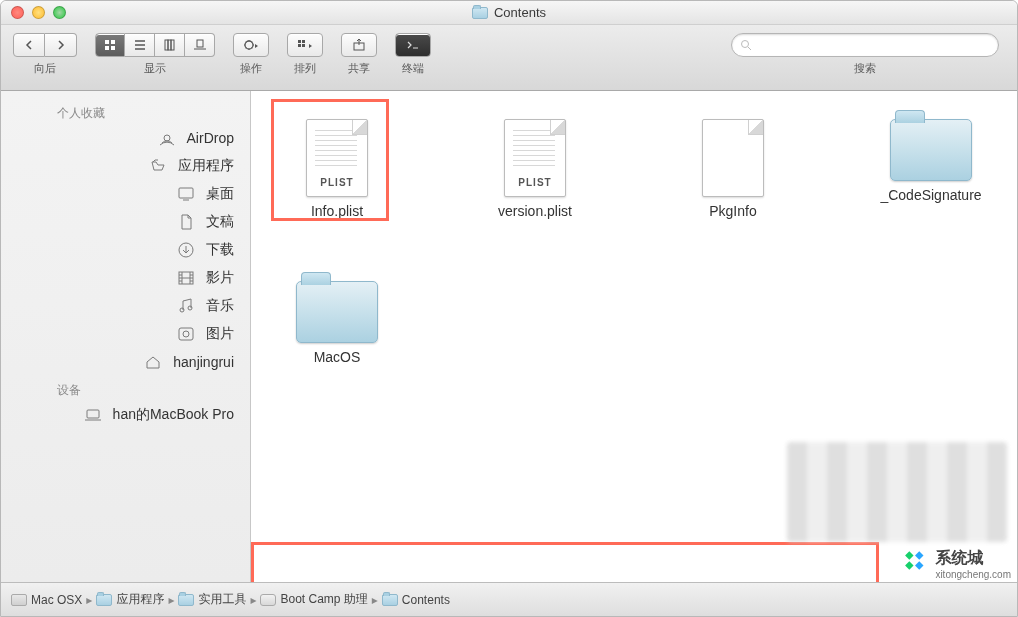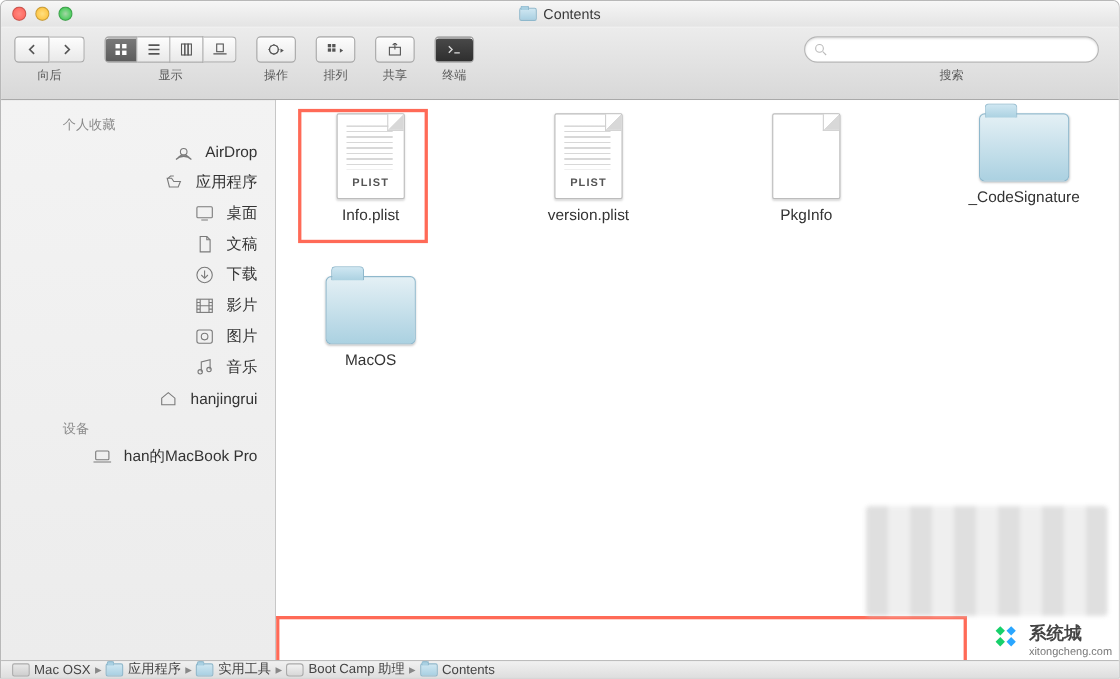--- a/index.html
+++ b/index.html
@@ -33,32 +33,32 @@
 .searchbox svg{opacity:.5;}
 .searchbox input{border:none;outline:none;flex:1;font-size:12px;background:transparent;margin-left:4px;}
 
 .body{flex:1;display:flex;min-height:0;}
 .sidebar{width:250px;background:linear-gradient(#f3f3f3,#ececec);border-right:1px solid #c7c7c7;padding:8px 0;font-size:14px;color:#333;overflow:auto;}
 .shead{font-size:12px;color:#8a8a8a;padding:6px 16px 2px;margin-left:40px;}
 .sitem{display:flex;align-items:center;gap:10px;padding:4px 16px 4px 26px;justify-content:flex-end;}
 .sitem .ico{width:20px;height:20px;display:flex;align-items:center;justify-content:center;color:#7a7a7a;}
 
 .content{flex:1;background:#fff;position:relative;overflow:hidden;}
-.grid{display:flex;flex-wrap:wrap;gap:48px 58px;padding:12px 16px;}
+.grid{display:flex;flex-wrap:wrap;gap:62px 58px;padding:28px 16px;}
 .item{width:140px;display:flex;flex-direction:column;align-items:center;gap:6px;}
 .item .name{font-size:14px;color:#333;text-align:center;}
 .fileico{width:62px;height:78px;background:#fff;border:1px solid #bcbcbc;border-radius:2px;position:relative;box-shadow:0 1px 2px rgba(0,0,0,.15);}
 .fileico:after{content:"";position:absolute;top:0;right:0;width:14px;height:14px;background:linear-gradient(135deg,#fff 49%,#d8d8d8 50%);border-left:1px solid #d0d0d0;border-bottom:1px solid #d0d0d0;}
 .fileico .badge{position:absolute;bottom:8px;left:0;right:0;text-align:center;font-size:10px;font-weight:bold;color:#555;letter-spacing:1px;}
 .fileico.lines:before{content:"";position:absolute;top:10px;left:8px;right:10px;height:40px;background:repeating-linear-gradient(#d8d8d8 0 1px,transparent 1px 5px);}
 .foldico{width:82px;height:62px;background:linear-gradient(#e4f0f5,#abd1e1);border:1px solid #8fb8cc;border-radius:5px;position:relative;box-shadow:0 1px 2px rgba(0,0,0,.2);}
 .foldico:before{content:"";position:absolute;top:-10px;left:4px;width:28px;height:12px;background:linear-gradient(#cfe7f2,#abd1e1);border:1px solid #8fb8cc;border-bottom:none;border-radius:4px 4px 0 0;}
 .highlight{position:absolute;border:3px solid #ff6a57;pointer-events:none;}
 
-.pathbar{height:16px;background:linear-gradient(#f1f1f1,#dedede);border-top:1px solid #bcbcbc;display:flex;align-items:center;padding:0 10px;font-size:12px;color:#444;gap:4px;}
+.pathbar{height:34px;background:linear-gradient(#f1f1f1,#dedede);border-top:1px solid #bcbcbc;display:flex;align-items:center;padding:0 10px;font-size:12px;color:#444;gap:4px;}
 .pathseg{display:flex;align-items:center;gap:4px;}
 .pathseg .pico{width:16px;height:12px;background:linear-gradient(#cfe7f2,#a9d0e2);border:1px solid #8fb8cc;border-radius:2px;position:relative;}
 .pathseg .pico:before{content:"";position:absolute;top:-3px;left:0;width:5px;height:3px;background:#a9d0e2;border:1px solid #8fb8cc;border-bottom:none;border-radius:2px 2px 0 0;}
 .pathseg .pico.hd{background:linear-gradient(#e8e8e8,#cfcfcf);border-color:#aaa;}
 .pathseg .pico.hd:before{display:none;}
 .pathseg .pico.app{background:linear-gradient(#f2f2f2,#d8d8d8);border-color:#aaa;border-radius:3px;}
 .pathseg .pico.app:before{display:none;}
 .chev{color:#888;}
 
 .watermark{position:absolute;right:6px;bottom:2px;display:flex;align-items:center;gap:6px;font-size:16px;color:#444;margin-top:36px;}
@@ -247,35 +247,35 @@
             <svg width="18" height="18" viewBox="0 0 18 18">
               <rect x="2" y="3" width="14" height="12" fill="none" stroke="#7a7a7a"></rect>
               <path d="M5 3v12M13 3v12M2 9h14M2 6h3M13 6h3M2 12h3M13 12h3" stroke="#7a7a7a"></path>
             </svg>
           </span>
           <span>影片</span>
         </div>
         <div class="sitem">
           <span class="ico">
             <svg width="18" height="18" viewBox="0 0 18 18">
-              <rect x="2" y="3" width="14" height="12" rx="2" fill="none" stroke="#7a7a7a"></rect>
-              <circle cx="9" cy="9" r="3" fill="none" stroke="#7a7a7a"></circle>
-            </svg>
-          </span>
-          <span>图片</span>
-        </div>
-        <div class="sitem">
-          <span class="ico">
-            <svg width="18" height="18" viewBox="0 0 18 18">
               <path d="M6 13V4l8-2v9" fill="none" stroke="#7a7a7a"></path>
               <circle cx="5" cy="13" r="2" fill="none" stroke="#7a7a7a"></circle>
               <circle cx="13" cy="11" r="2" fill="none" stroke="#7a7a7a"></circle>
             </svg>
           </span>
           <span>音乐</span>
+        </div>
+        <div class="sitem">
+          <span class="ico">
+            <svg width="18" height="18" viewBox="0 0 18 18">
+              <rect x="2" y="3" width="14" height="12" rx="2" fill="none" stroke="#7a7a7a"></rect>
+              <circle cx="9" cy="9" r="3" fill="none" stroke="#7a7a7a"></circle>
+            </svg>
+          </span>
+          <span>图片</span>
         </div>
         <div class="sitem">
           <span class="ico">
             <svg width="18" height="18" viewBox="0 0 18 18">
               <path d="M3 9l6-5 6 5v6H3z" fill="none" stroke="#7a7a7a"></path>
             </svg>
           </span>
           <span>hanjingrui</span>
         </div>
         <div class="shead">设备</div>

